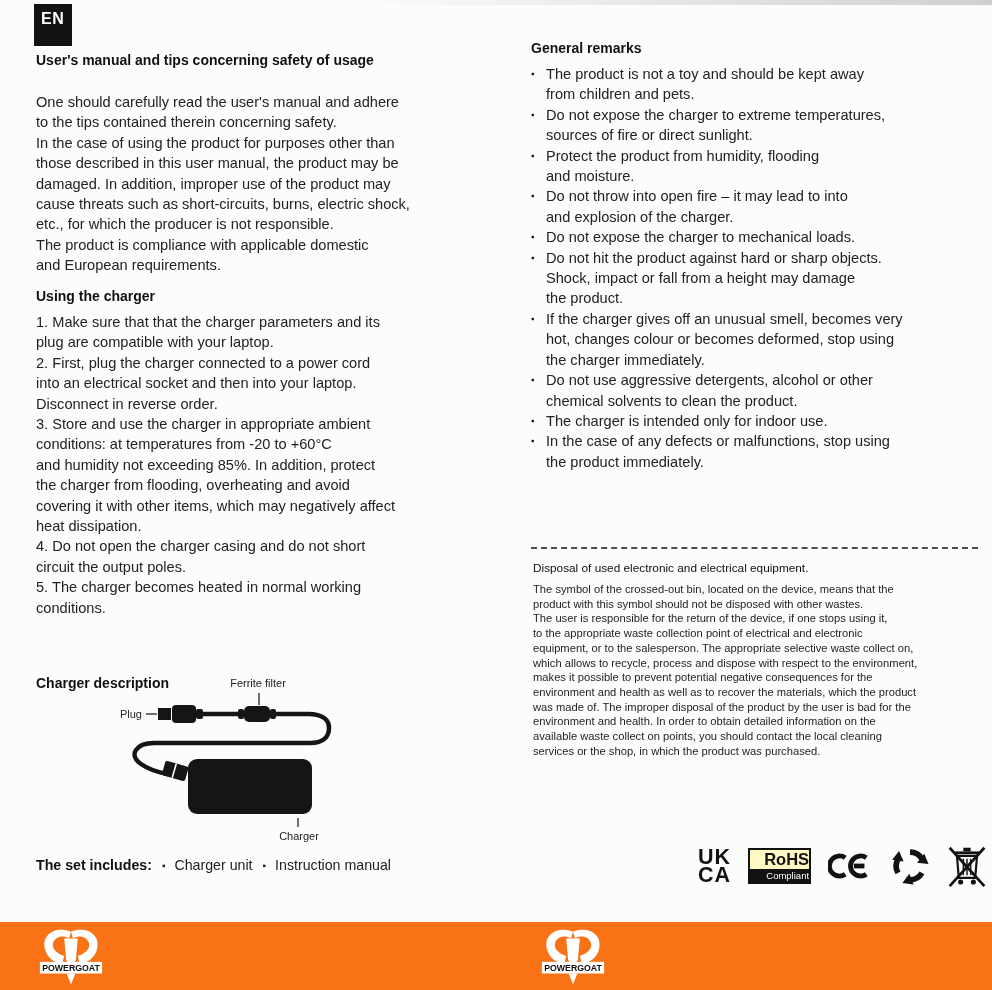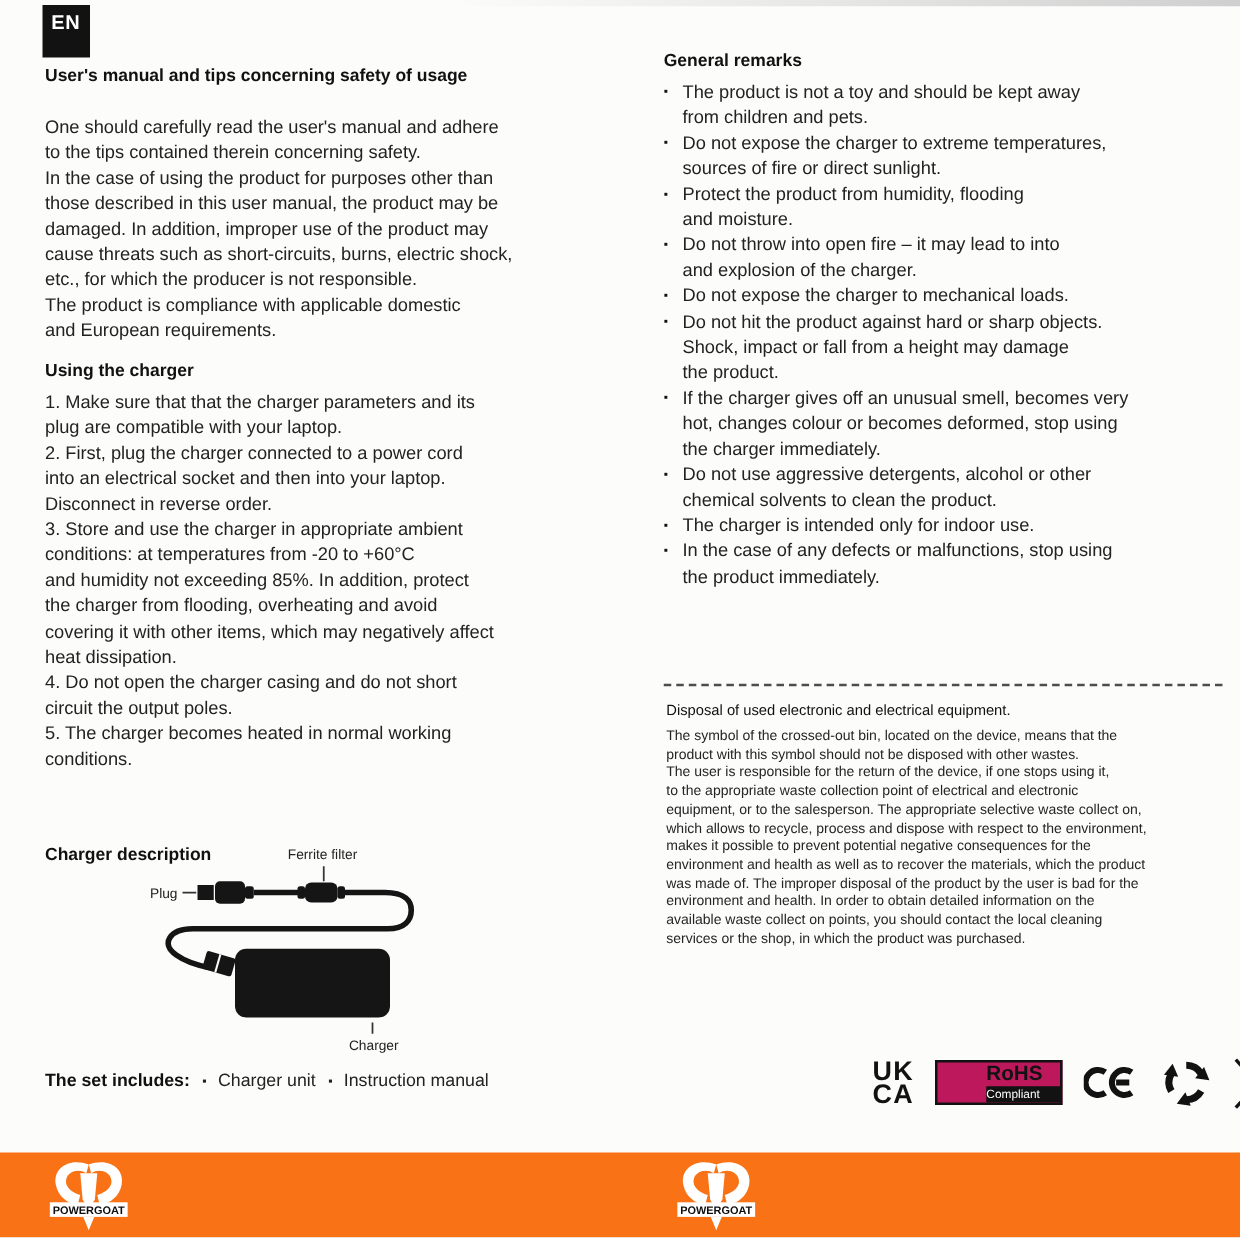--- a/index.html
+++ b/index.html
@@ -32,21 +32,21 @@
   .remarks{position:absolute;left:531px;top:64px;width:450px;margin:0;padding:0;list-style:none;}
   .remarks li{display:flex;margin:0;}
   .remarks li::before{content:"▪";flex:none;width:15px;font-size:9.5px;line-height:20.4px;color:#111;}
   .li-text{font-size:14.6px;line-height:20.4px;white-space:pre-line;color:#222;}
   .divider{position:absolute;left:531px;top:547px;width:447px;border-top:2px dashed #4d4d4d;}
   .h-disposal{left:533px;top:561px;}
   .p-disposal{left:533px;top:582px;width:455px;}
   
   .marks{position:absolute;left:698px;top:843px;display:flex;align-items:center;gap:17px;}
   .ukca{font-weight:bold;font-size:21.5px;line-height:18.5px;color:#121212;letter-spacing:1px;}
-  .rohs{border:2.5px solid #121212;width:59px;text-align:left;background:#be185d;padding-left:39px;}
+  .rohs{border:2.5px solid #121212;width:59px;text-align:right;background:#fef9c3;}
   .rohs-top{font-weight:bold;font-size:16.5px;line-height:19px;color:#121212;}
   .rohs-bottom{background:#121212;color:#fff;font-size:9.5px;line-height:13px;}
   
   .bottom-bar{position:absolute;left:0;top:922px;width:992px;height:68px;background:#f97316;}
   .goat{position:absolute;top:3px;}
   .goat-1{left:36px;} .goat-2{left:538px;}
 </style>
 </head>
 <body>
 

